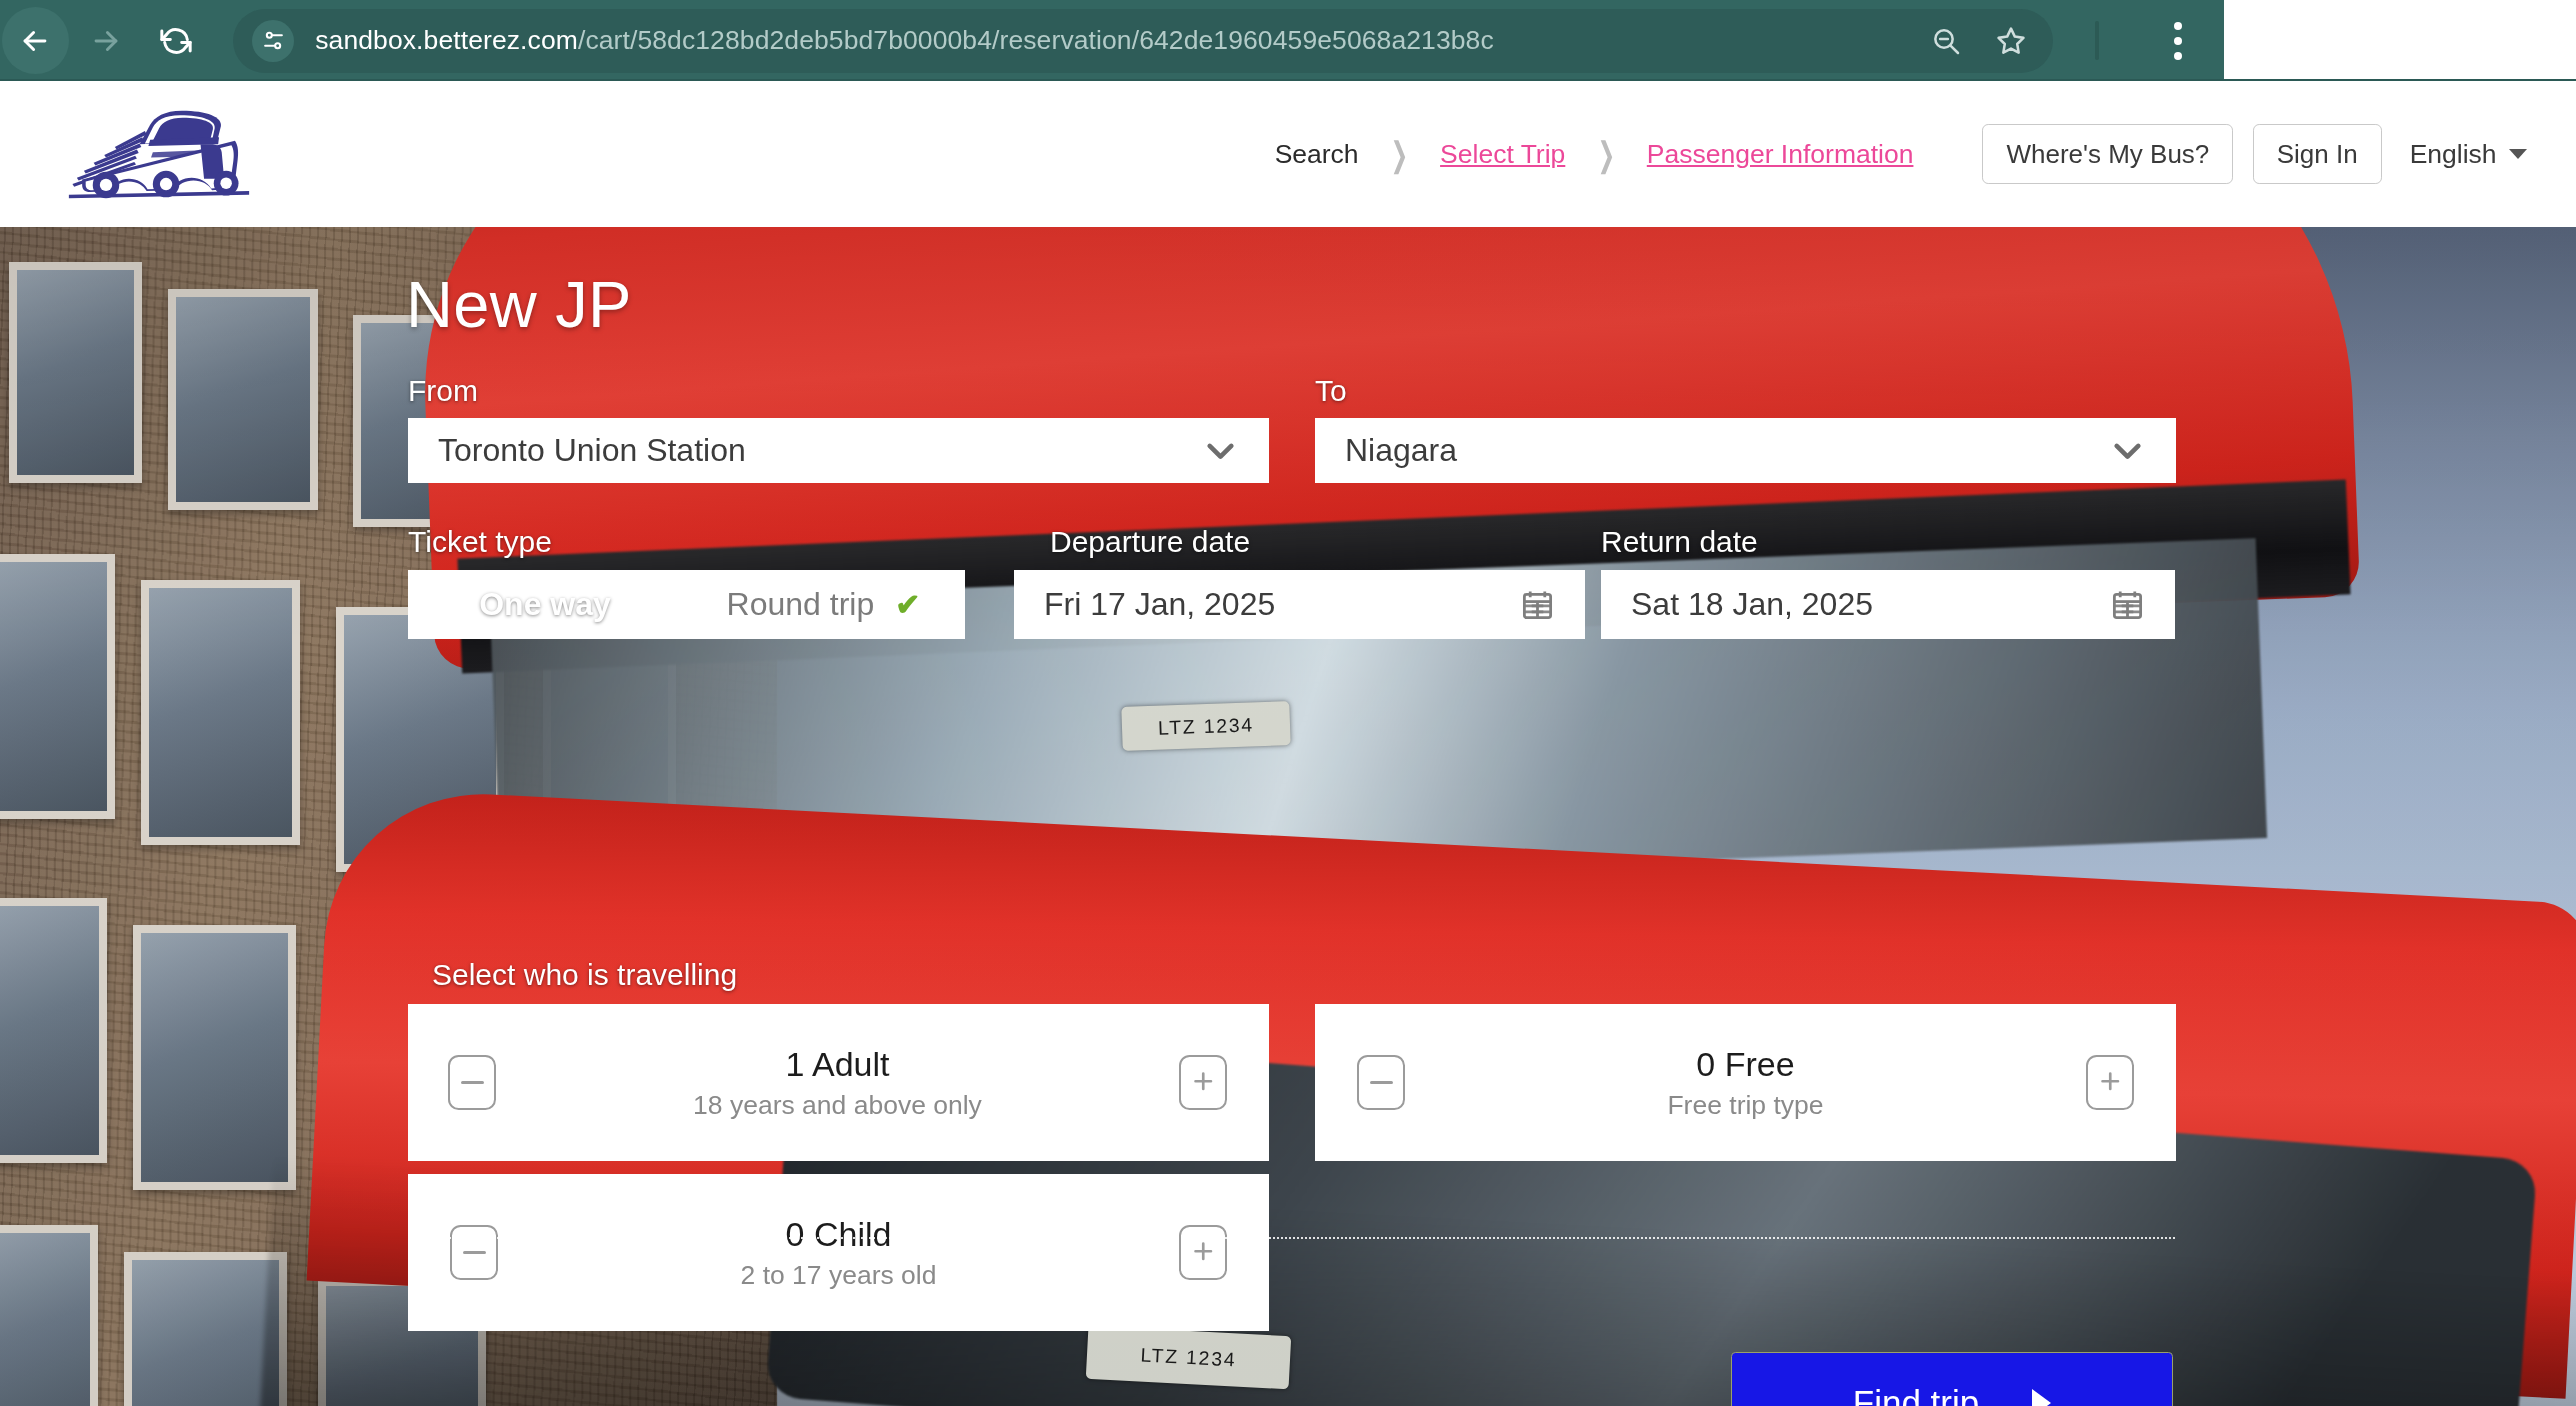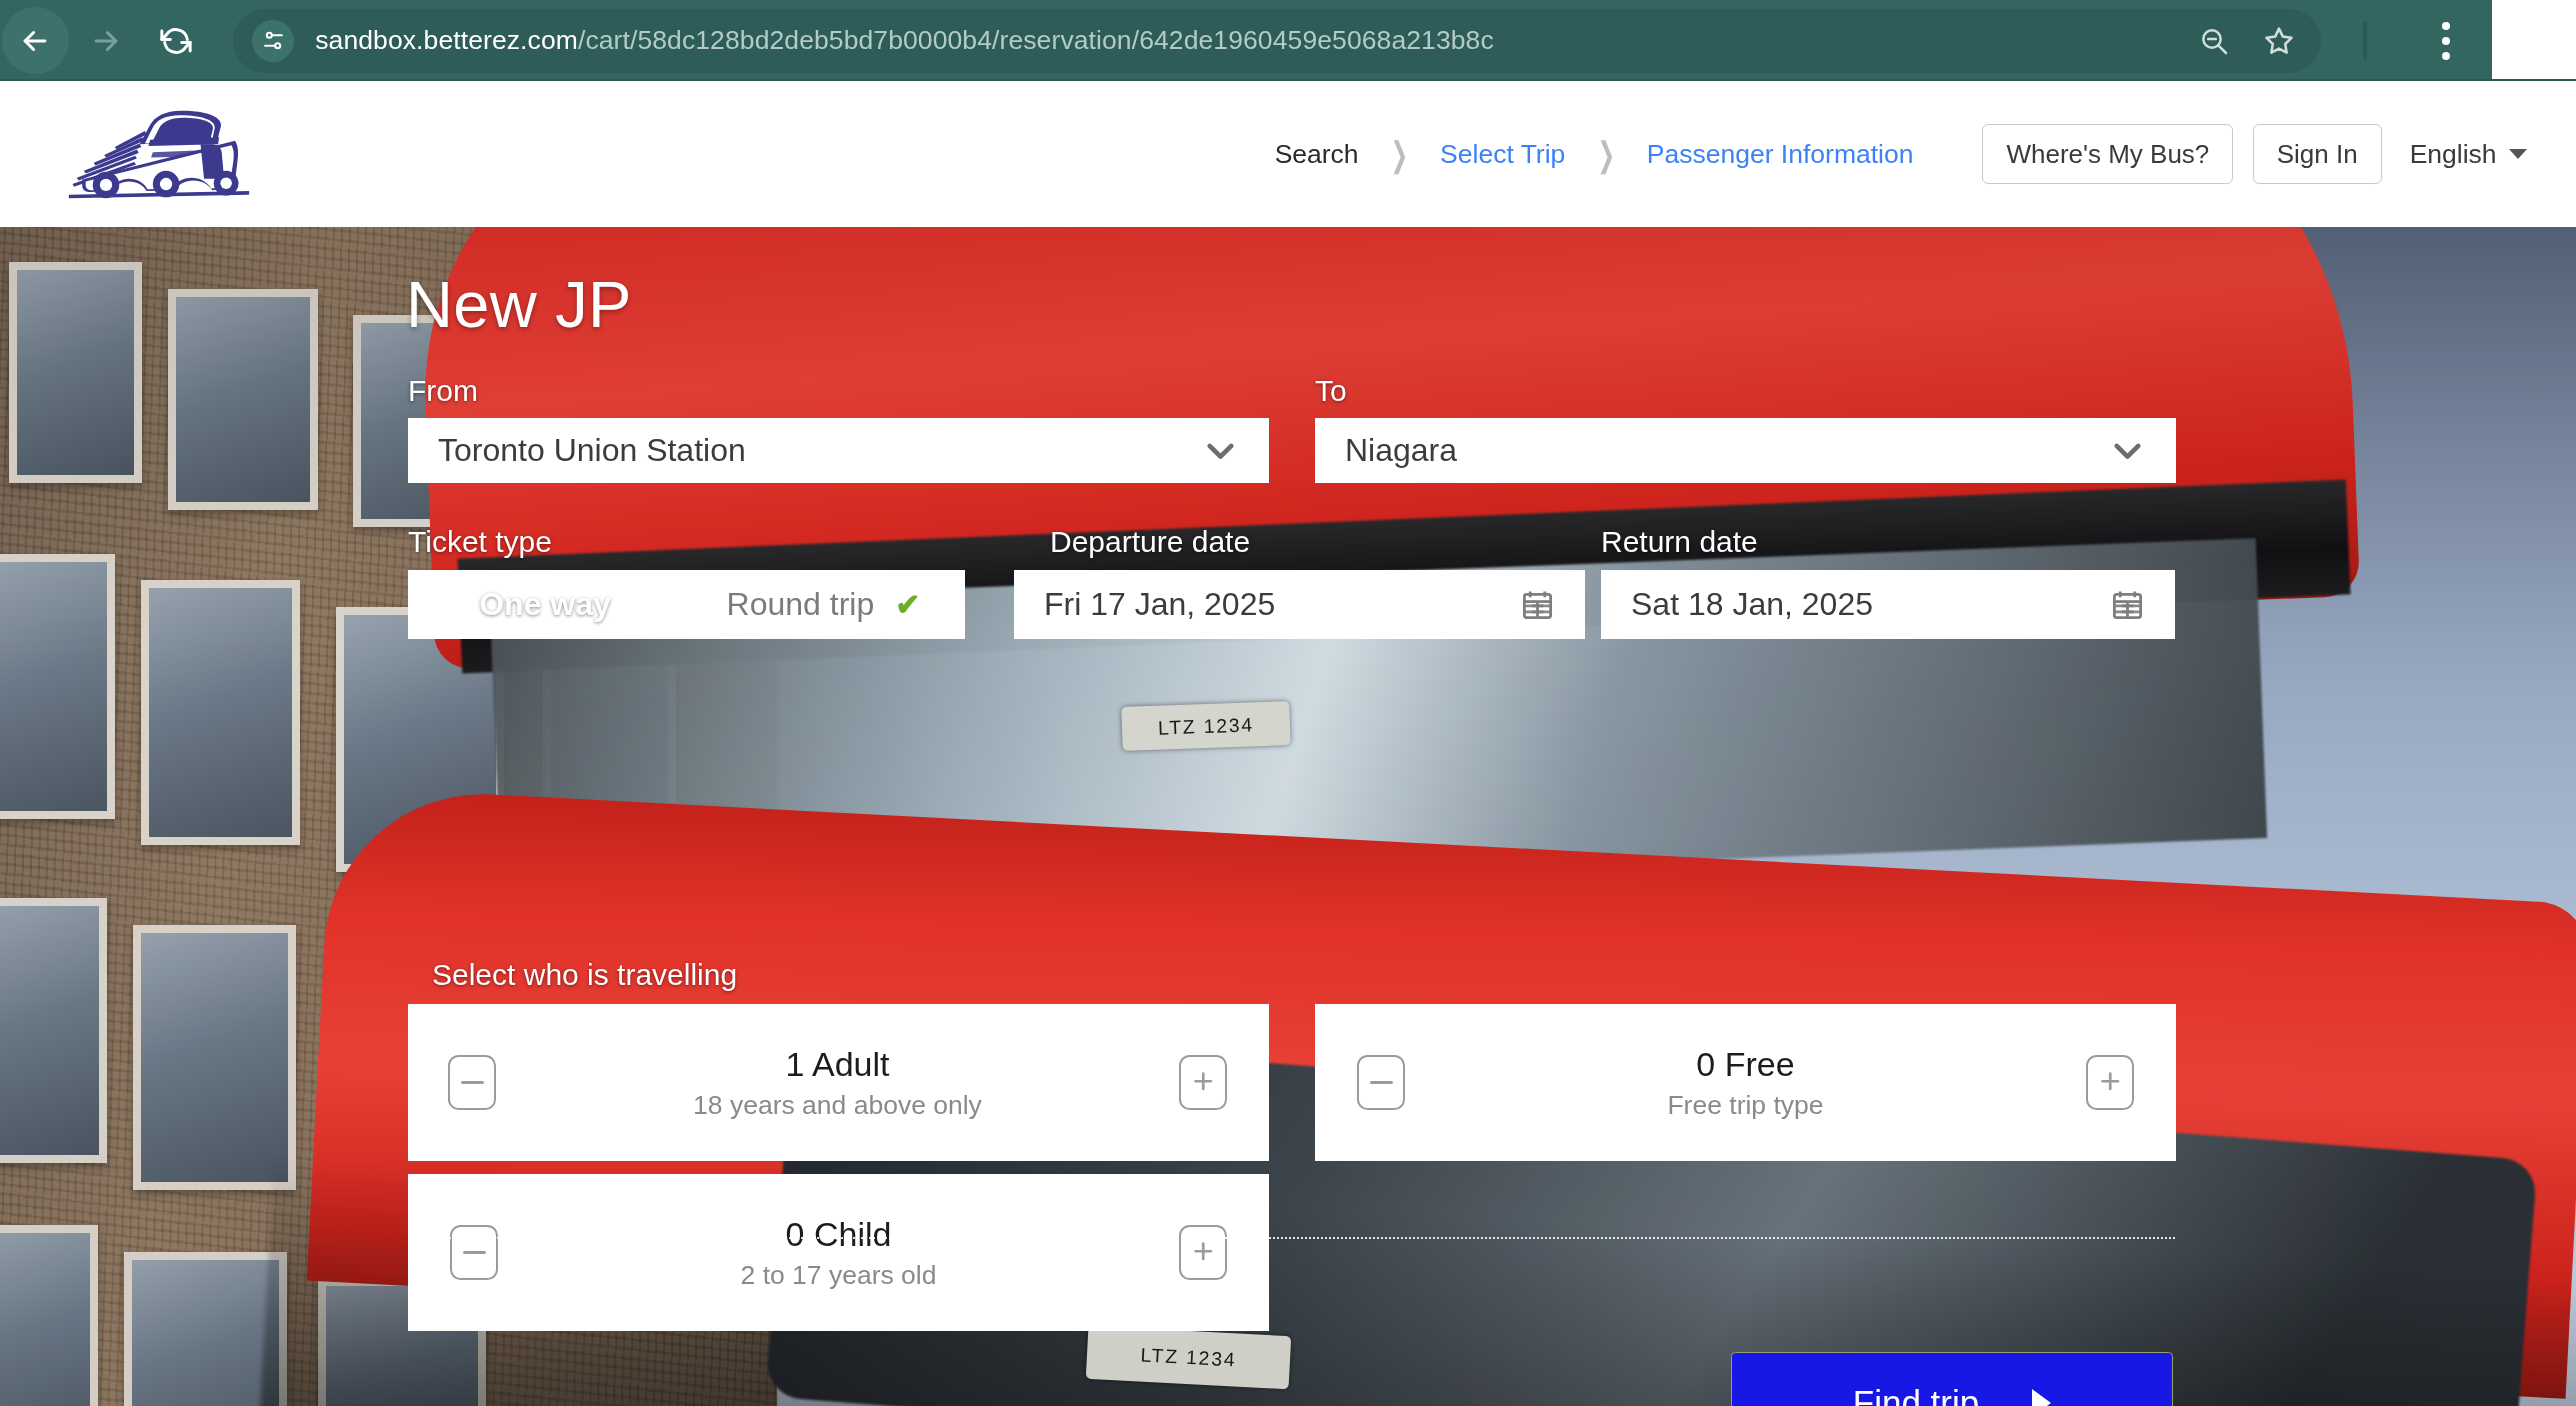--- a/index.html
+++ b/index.html
@@ -6,21 +6,21 @@
   html, body {
     width: 2576px; height: 1406px;
     overflow: hidden;
     font-family: "Liberation Sans", sans-serif;
     background: #ffffff;
   }
 
   
   .browser-bar {
     position: absolute; top: 0; left: 0;
-    width: 2492px; height: 81px;
+    width: 2224px; height: 81px;
     background: #336661;
     display: flex; align-items: center;
   }
   .nav-btn {
     width: 67px; height: 67px;
     margin-left: 3.5px;
     border-radius: 50%;
     display: flex; align-items: center; justify-content: center;
     color: #ffffff;
     flex: 0 0 auto;
@@ -89,21 +89,21 @@
   }
   .logo { margin-left: 53px; width: 212px; height: 106px; flex: 0 0 auto; }
   .logo svg { display: block; }
 
   .breadcrumbs {
     margin-left: auto;
     display: flex; align-items: center;
     font-size: 26.5px;
   }
   .crumb { color: #2b2b2b; white-space: nowrap; }
-  .crumb.muted { color: #3b82f6; }
+  .crumb.muted { color: #ec4899; text-decoration: underline; }
   .crumb-sep {
     margin: 0 26.5px;
     color: #bdbdbd;
     font-size: 34px;
     font-weight: 300;
     line-height: 1;
     transform: scaleX(.62);
     display: inline-block;
   }
   .hdr-actions { display: flex; align-items: center; margin-left: 69px; margin-right: 49px; }

